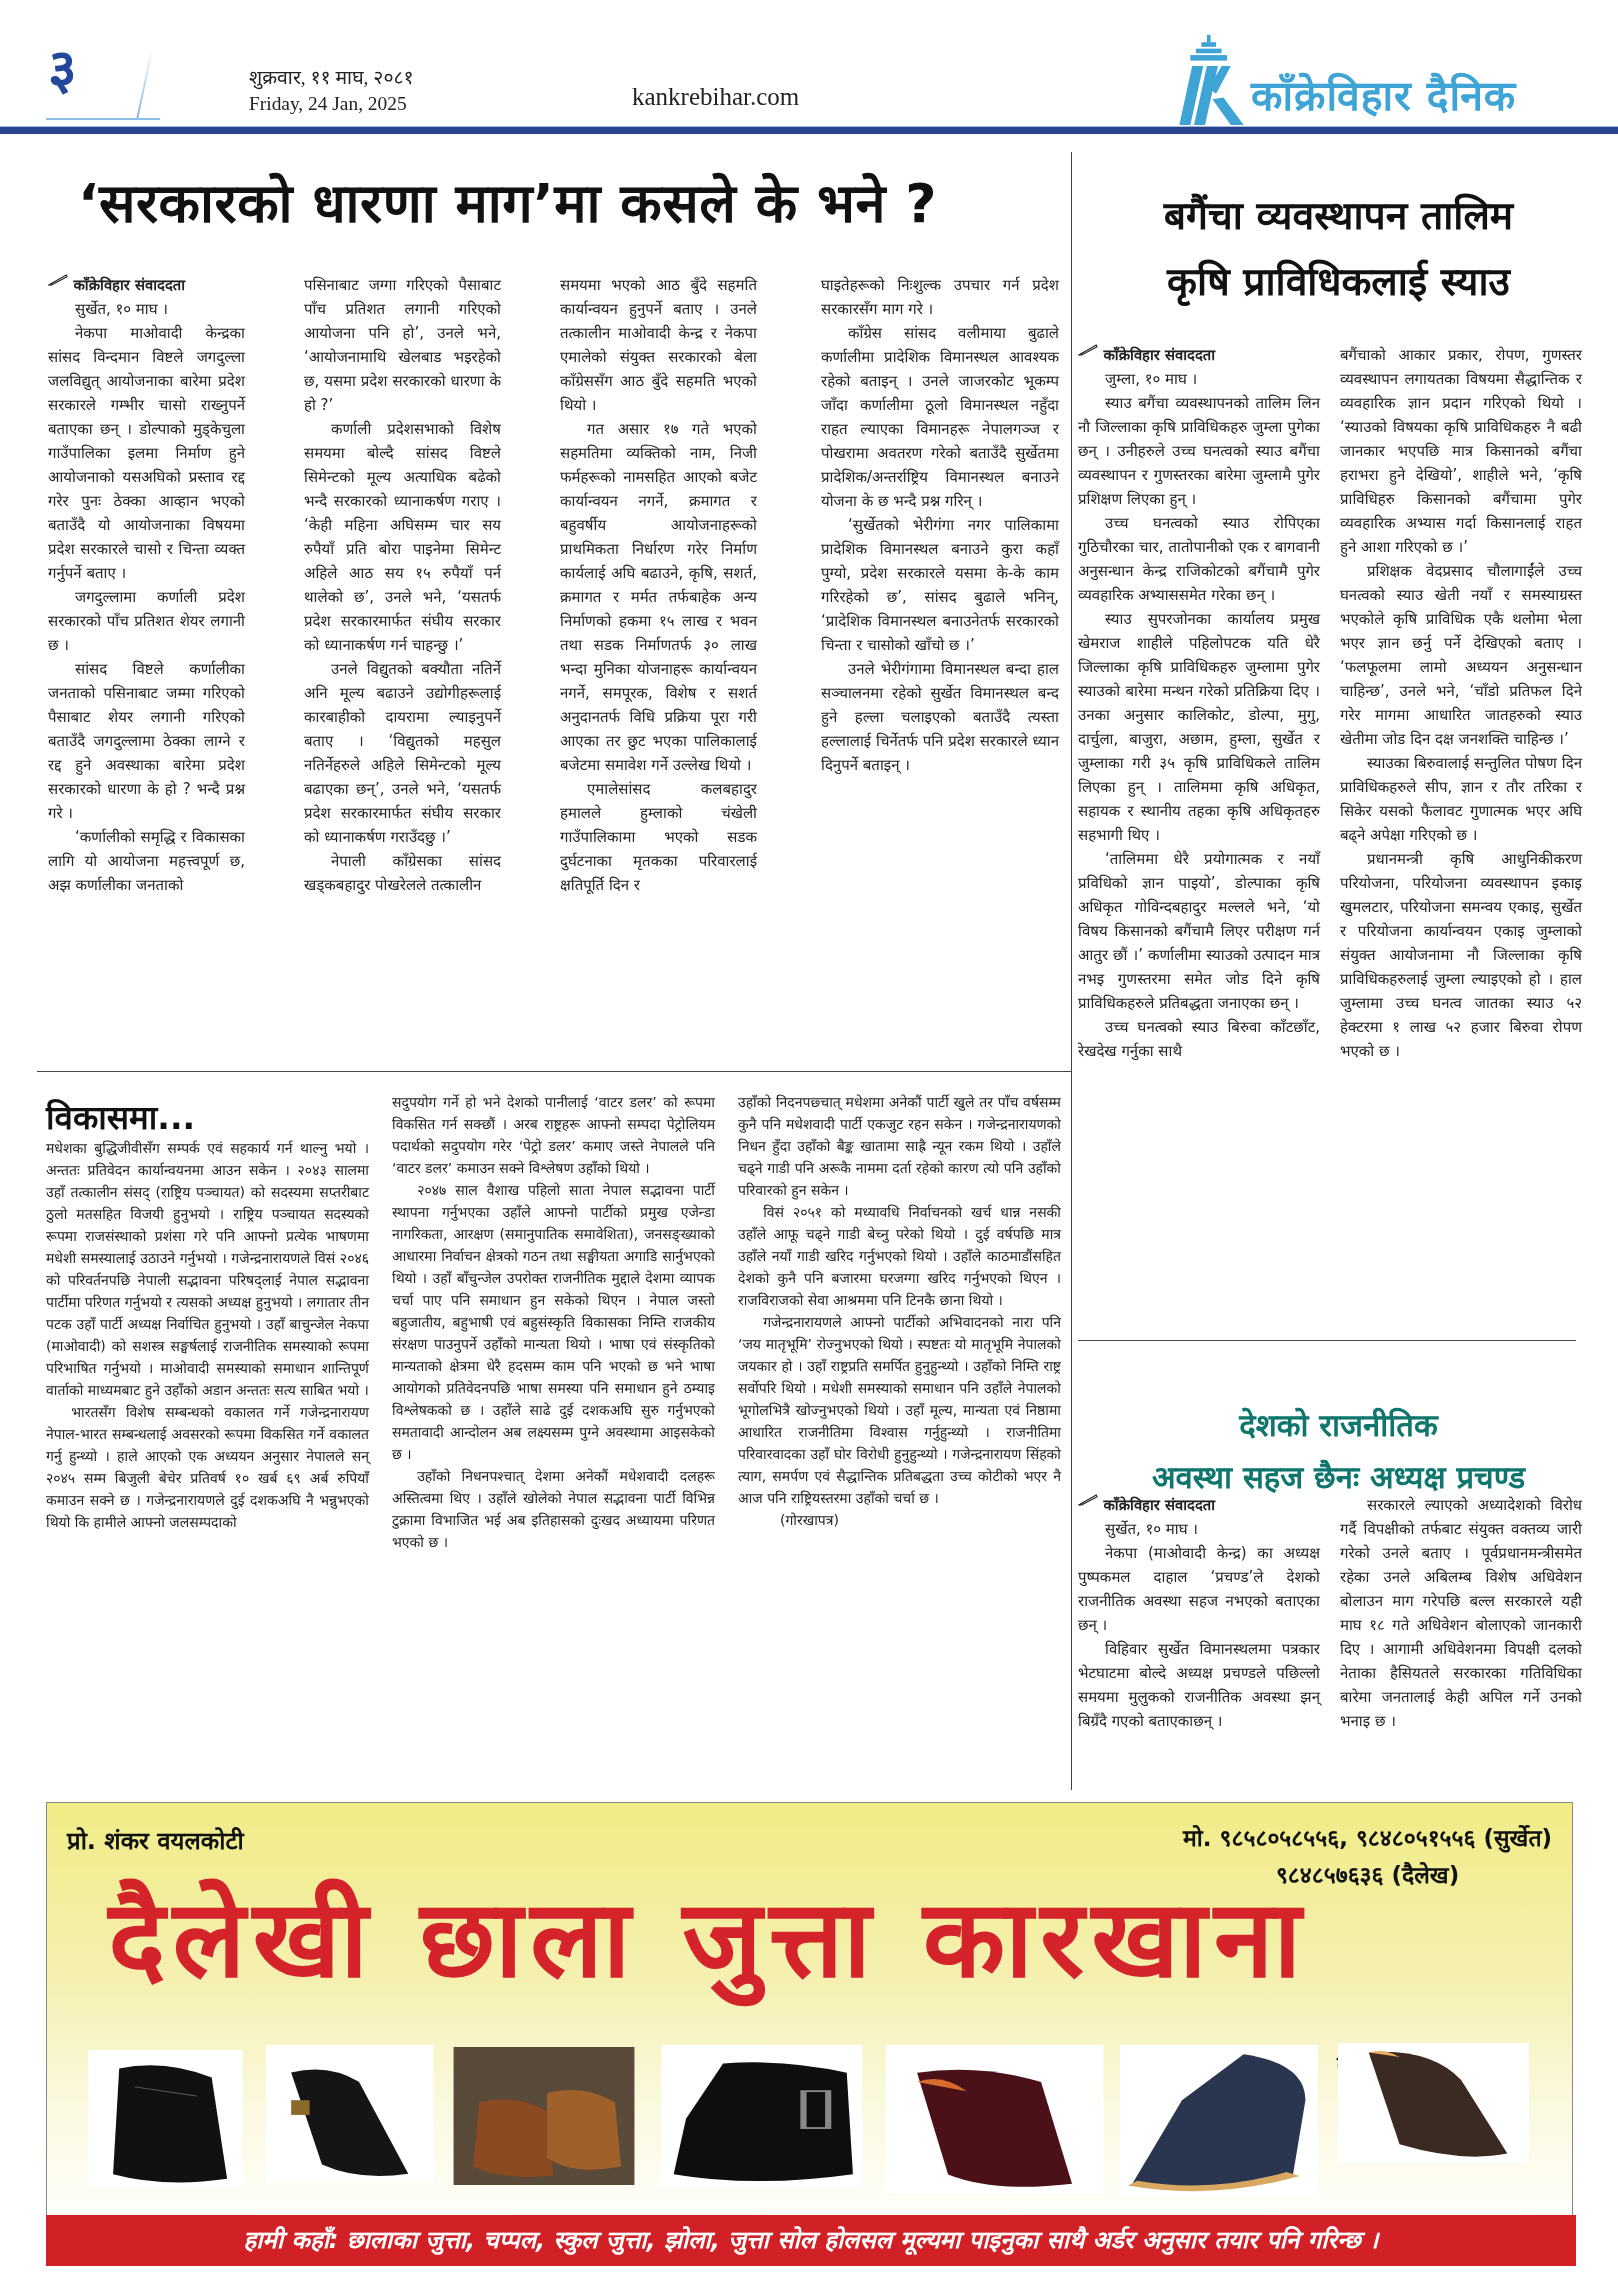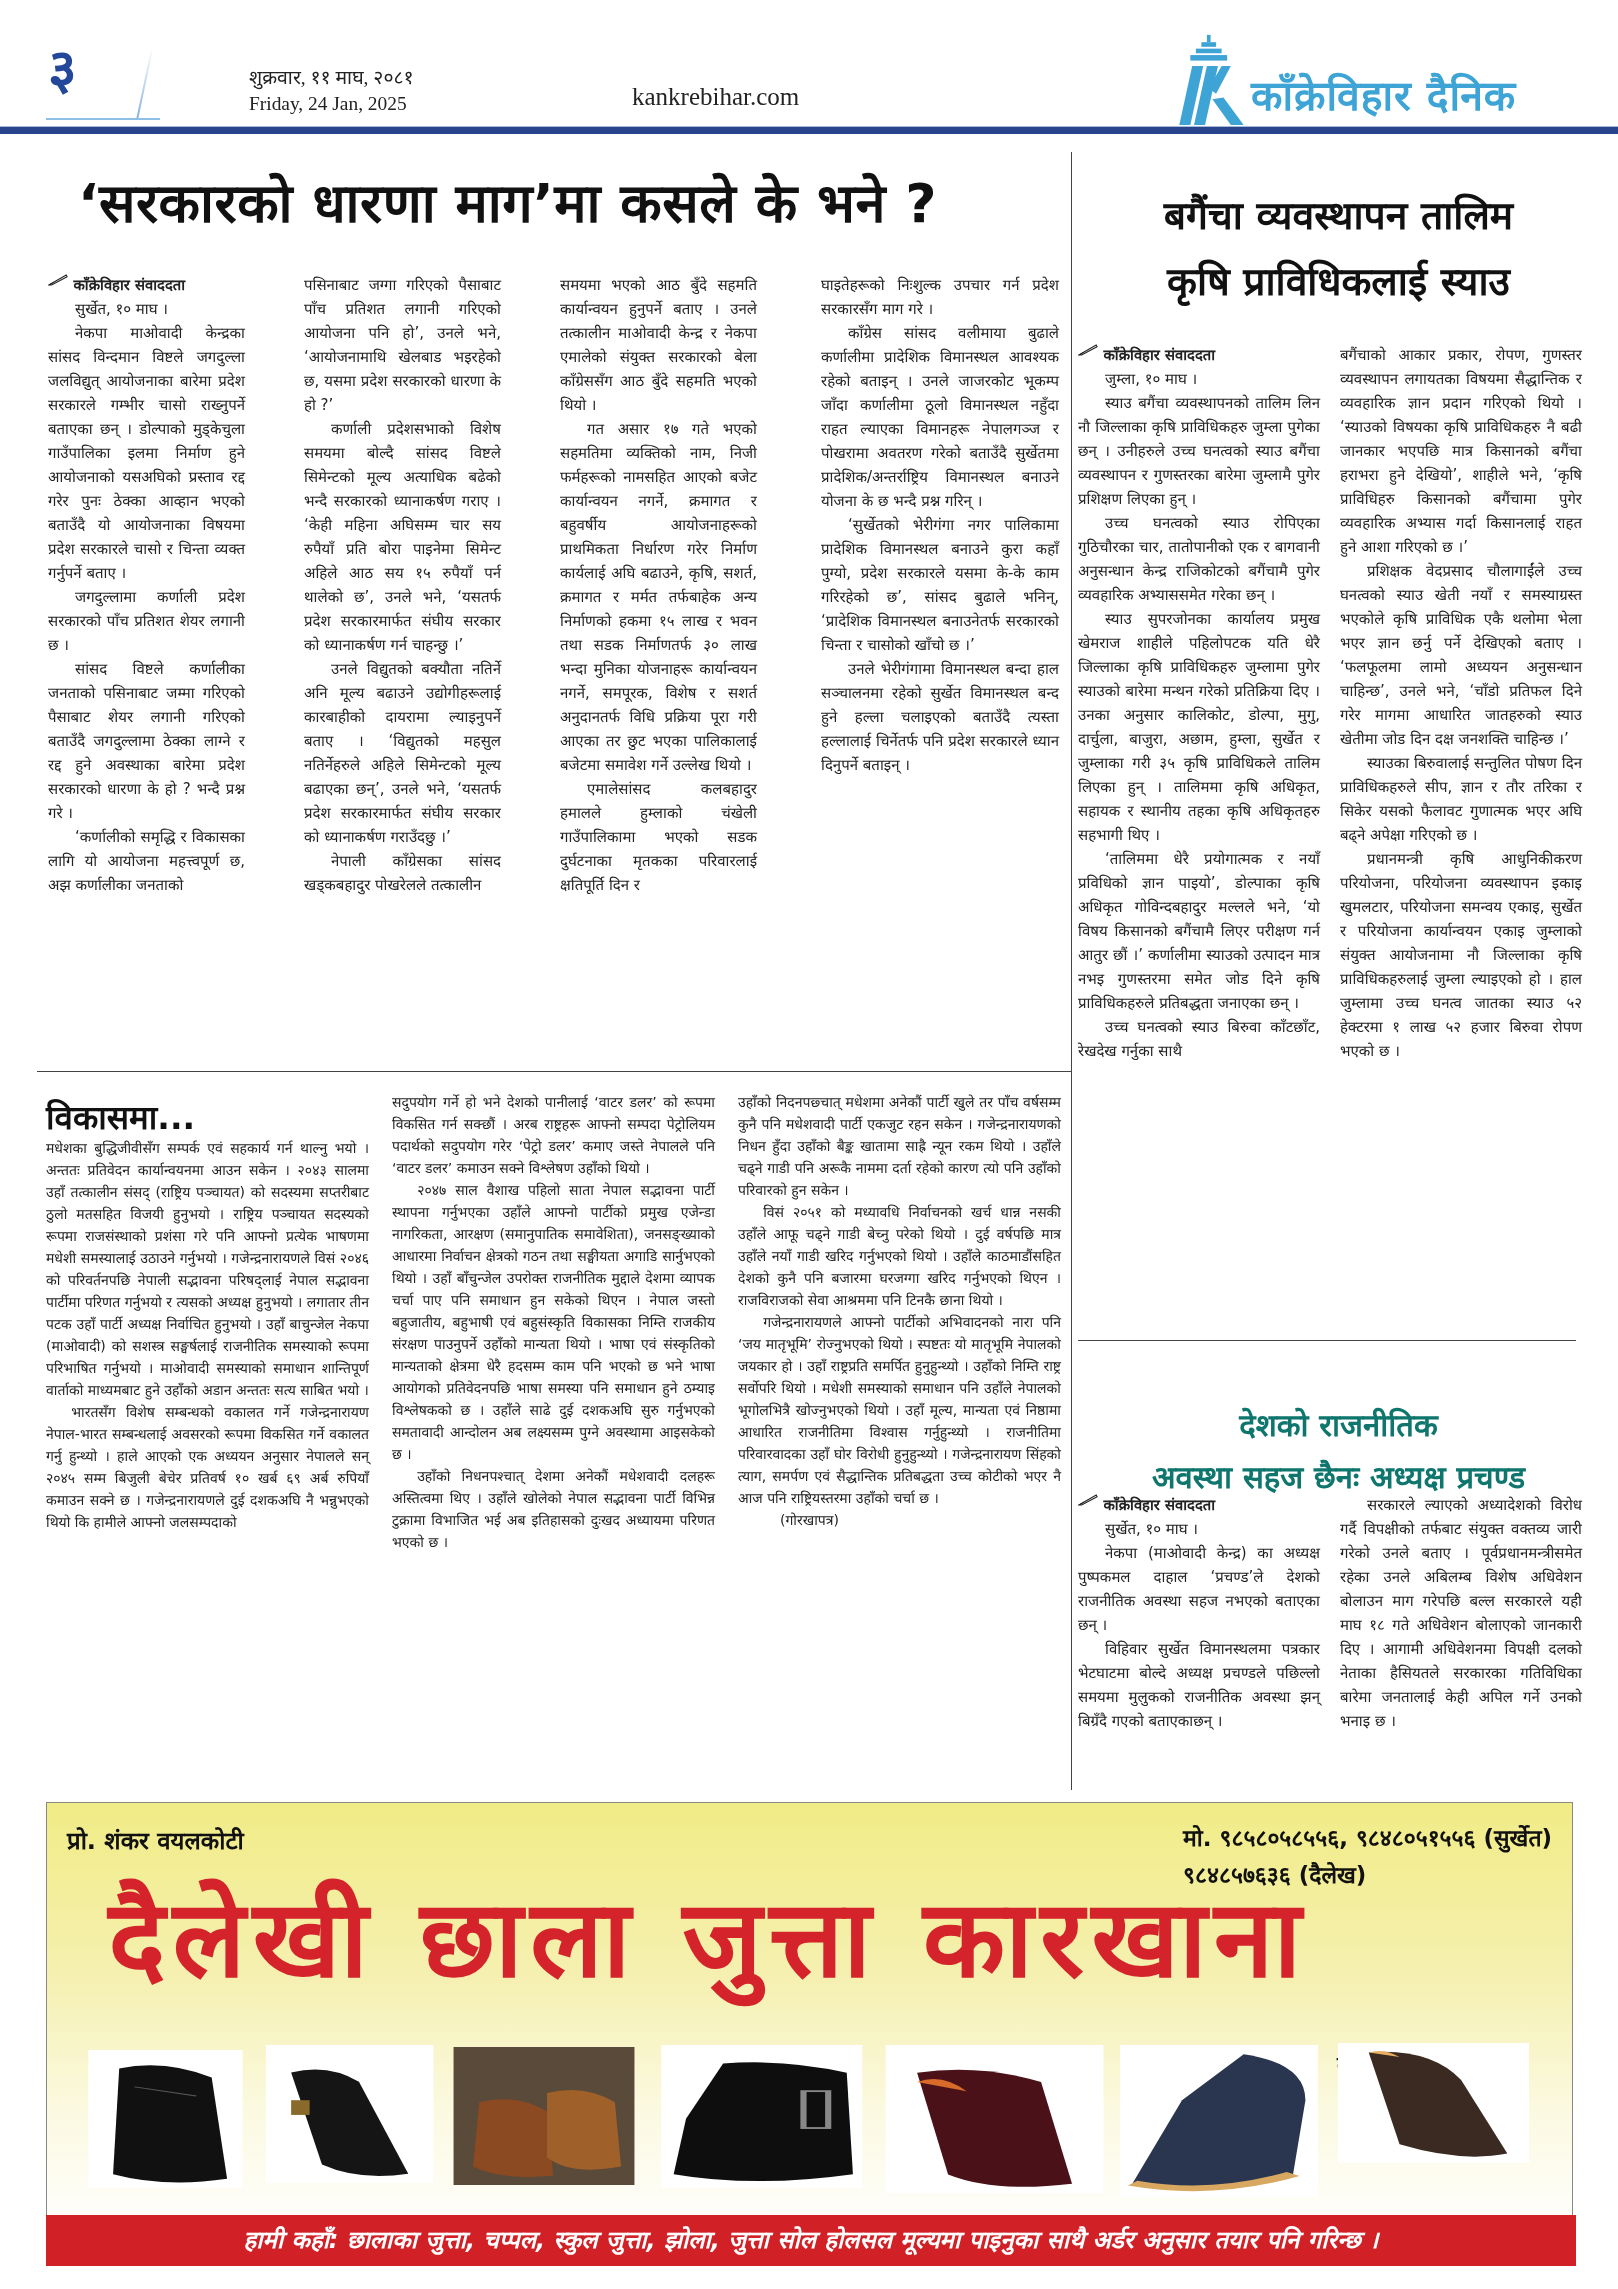--- a/index.html
+++ b/index.html
@@ -29,21 +29,21 @@
   .hrule { position: absolute; height: 0.9px; background: #444; }
 
   .headline-main { position: absolute; left: 78px; top: 169px; width: 978px; font-family: "DejaVu Sans", sans-serif; font-size: 54px; line-height: 70px; color: #111; letter-spacing: 0.5px; }
   .headline-right { position: absolute; left: 1080px; top: 183px; width: 517px; text-align: center; font-family: "DejaVu Sans", sans-serif; font-size: 39px; line-height: 66px; color: #111; }
   .section-head { position: absolute; left: 46px; top: 1094px; font-family: "DejaVu Sans", sans-serif; font-size: 33px; color: #111; }
   .headline-prachanda { position: absolute; left: 1080px; top: 1359px; width: 517px; text-align: center; font-family: "DejaVu Sans", sans-serif; font-size: 31px; line-height: 52px; color: #0f766e; margin-top: 40px; }
 
   
   .ad { position: absolute; left: 46px; top: 1802px; width: 1527px; height: 434px; border: 1.8px solid #888; background: linear-gradient(#f1ec86 0%, #f5f0b0 40%, #fbf9df 70%, #ffffff 100%); overflow: hidden; padding-left: 28px; }
   .ad-owner { position: absolute; left: 20px; top: 20px; font-family: "DejaVu Sans", sans-serif; font-size: 24px; font-weight: bold; color: #111; }
-  .ad-phones { position: absolute; right: 20px; top: 16.6px; text-align: left; font-family: "DejaVu Sans", sans-serif; font-size: 23px; font-weight: bold; line-height: 37px; color: #111; }
+  .ad-phones { position: absolute; right: 20px; top: 16.6px; text-align: center; font-family: "DejaVu Sans", sans-serif; font-size: 23px; font-weight: bold; line-height: 37px; color: #111; }
   .ad-title { position: absolute; left: 16.6px; top: 76px; width: 1495px; font-family: "DejaVu Sans", sans-serif; font-size: 107px; font-weight: bold; color: #d4232a; letter-spacing: 7.4px; line-height: 120px; white-space: nowrap; margin-left: 45px; }
   .ad-address { position: absolute; right: 74px; top: 201px; font-family: "DejaVu Sans", sans-serif; font-size: 22px; font-weight: bold; color: #111; margin-top: 44px; }
   .shoes { position: absolute; left: 28px; top: 240px; width: 1477px; height: 148px; }
   .shoe { position: absolute; top: 0; background: #fff; overflow: hidden; }
   .shoe svg { width: 100%; height: 100%; }
   .ad-footer { position: absolute; left: 46px; top: 2215px; width: 1530px; height: 51px; background: #d12127; color: #fff; text-align: center; font-family: "DejaVu Sans", sans-serif; font-size: 24px; font-weight: bold; line-height: 51px; font-style: italic; }
 </style>
 </head>
 <body>
 

